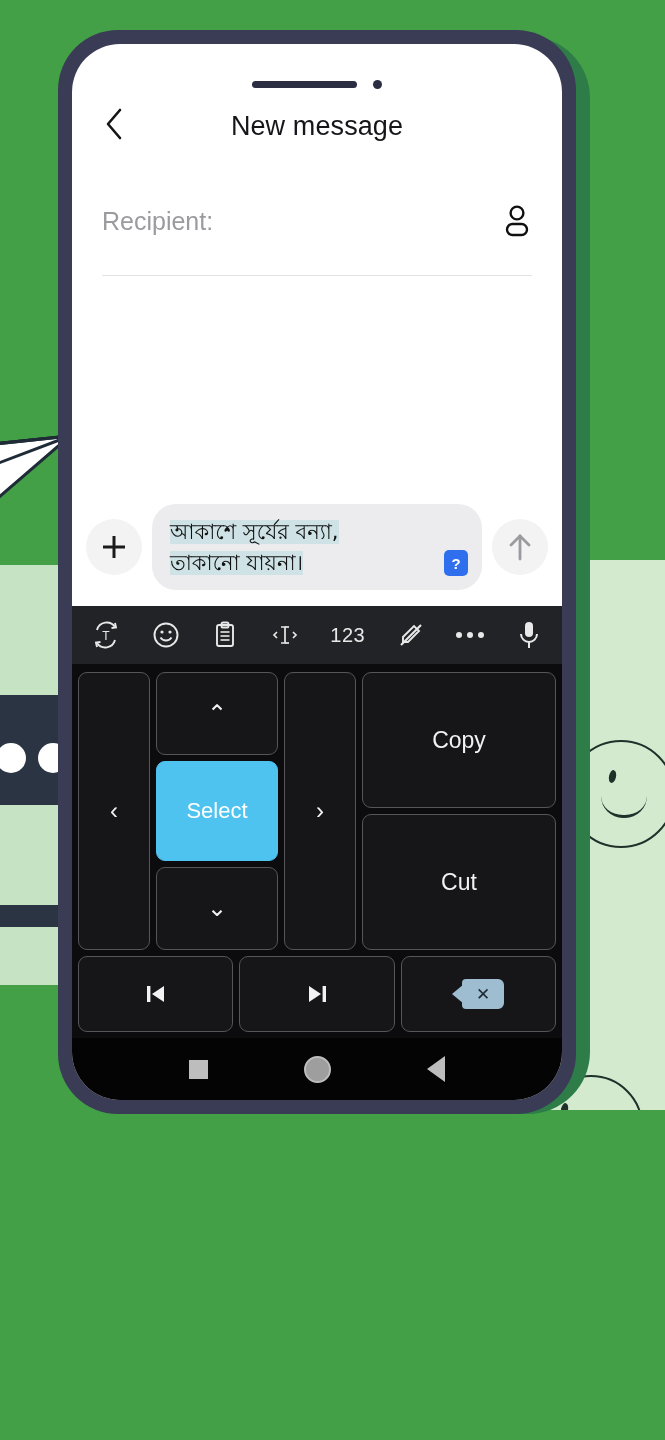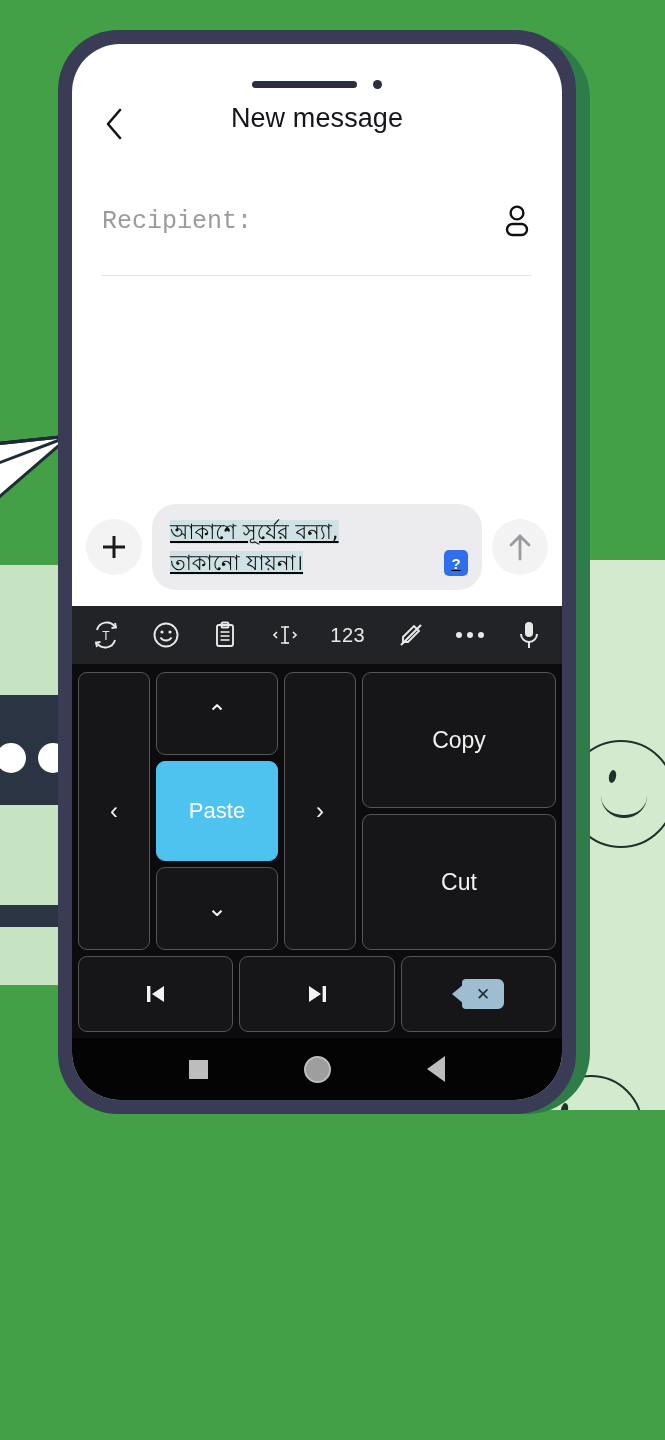--- a/index.html
+++ b/index.html
@@ -98,31 +98,31 @@
     height:110px; flex:0 0 110px;
     display:flex; align-items:flex-end; padding:0 18px 6px 18px;
   }
   .back-btn {
     width:48px; height:48px; display:flex; align-items:center; justify-content:center;
     color:#1c1c1c;
   }
   .header-title {
     position:absolute; left:0; right:0; text-align:center;
     font-size:27px; color:#15151a; letter-spacing:0.1px;
-    bottom:20px; pointer-events:none;
+    bottom:12px; pointer-events:none;
   }
 
   
   .recipient-row {
     flex:0 0 96px;
     margin:26px 30px 0 30px;
     display:flex; align-items:center; justify-content:space-between;
     border-bottom:1.5px solid #e3e3e6;
   }
-  .recipient-label { font-size:25px; color:#9b9b9f; padding-bottom:12px;font-family:Liberation Mono, monospace; }
+  .recipient-label { font-size:25px; color:#9b9b9f; padding-bottom:12px; }
   .contact-icon { padding-bottom:12px; color:#101010; }
 
   .thread-space { flex:1 1 auto; }
 
   
   .compose {
     flex:0 0 110px;
     display:flex; align-items:center; gap:10px;
     padding:0 14px 8px 14px;
   }
@@ -132,21 +132,20 @@
     display:flex; align-items:center; justify-content:center;
     flex:0 0 56px;
   }
   .bubble {
     flex:1 1 auto;
     background:#ececee;
     border-radius:24px;
     padding:12px 14px 12px 18px;
     display:flex; align-items:flex-end; gap:8px;
     min-height:86px;
-    text-decoration:underline;
   }
   .bubble-text {
     flex:1 1 auto;
     font-family:"DejaVu Sans","Liberation Sans",sans-serif;
     font-size:21px; line-height:1.45; color:#111;
   }
   .bubble-text .hl { background:#cfe3e6; }
   .tofu {
     flex:0 0 auto;
     width:24px; height:26px; border-radius:5px;
@@ -397,21 +396,21 @@
         </div>
       </div>
 
       <div class="keyboard">
         <div class="kb-main">
 
           <div class="key key-left">‹</div>
 
           <div class="kb-col col-nav">
             <div class="key">⌃</div>
-            <div class="key select">Paste</div>
+            <div class="key select">Select</div>
             <div class="key">⌄</div>
           </div>
 
           <div class="key key-right">›</div>
 
           <div class="kb-col col-actions">
             <div class="key">Copy</div>
             <div class="key">Cut</div>
           </div>
         </div>

